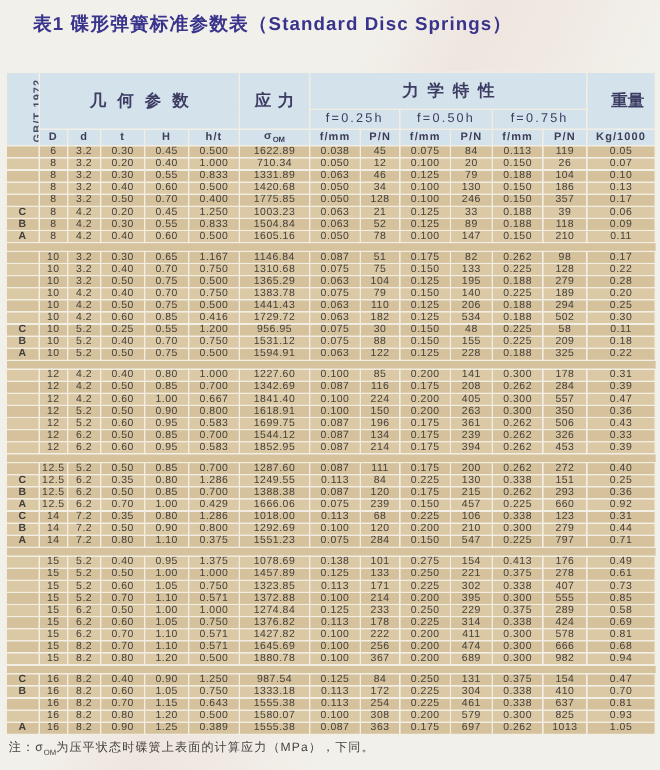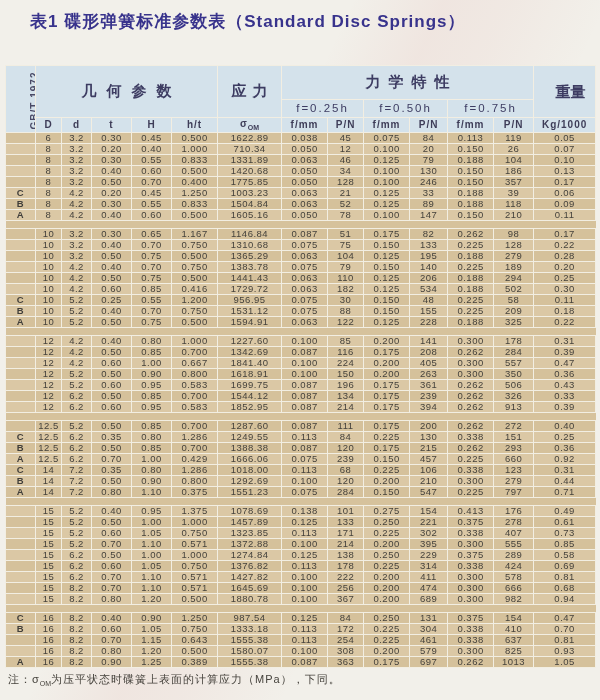--- a/index.html
+++ b/index.html
@@ -488,21 +488,21 @@
           <td>6.2</td>
           <td>0.60</td>
           <td>0.95</td>
           <td>0.583</td>
           <td>1852.95</td>
           <td>0.087</td>
           <td>214</td>
           <td>0.175</td>
           <td>394</td>
           <td>0.262</td>
-          <td>913</td>
+          <td>453</td>
           <td>0.39</td>
         </tr>
         <tr class="spacer">
           <td colspan="14"></td>
         </tr>
         <tr>
           <td class="grade"></td>
           <td>12.5</td>
           <td>5.2</td>
           <td>0.50</td>
@@ -682,21 +682,21 @@
         </tr>
         <tr class="alt">
           <td class="grade"></td>
           <td>15</td>
           <td>6.2</td>
           <td>0.50</td>
           <td>1.00</td>
           <td>1.000</td>
           <td>1274.84</td>
           <td>0.125</td>
-          <td>138</td>
+          <td>233</td>
           <td>0.250</td>
           <td>229</td>
           <td>0.375</td>
           <td>289</td>
           <td>0.58</td>
         </tr>
         <tr>
           <td class="grade"></td>
           <td>15</td>
           <td>6.2</td>

